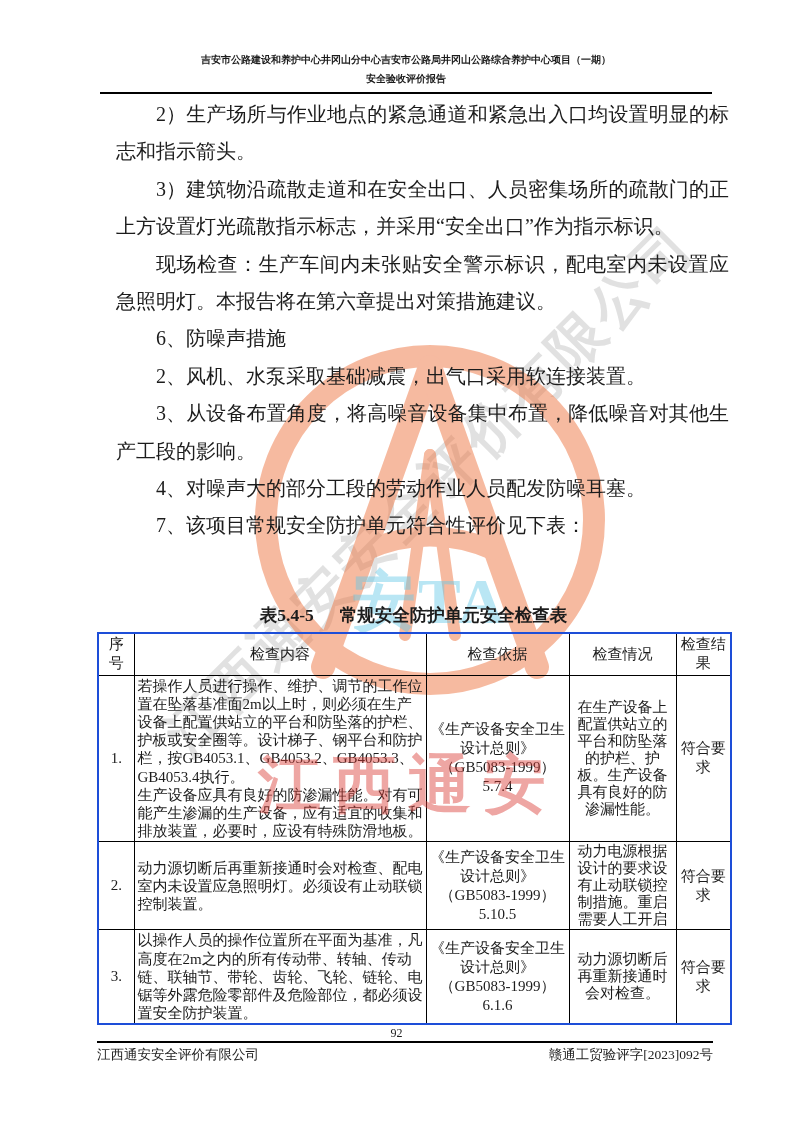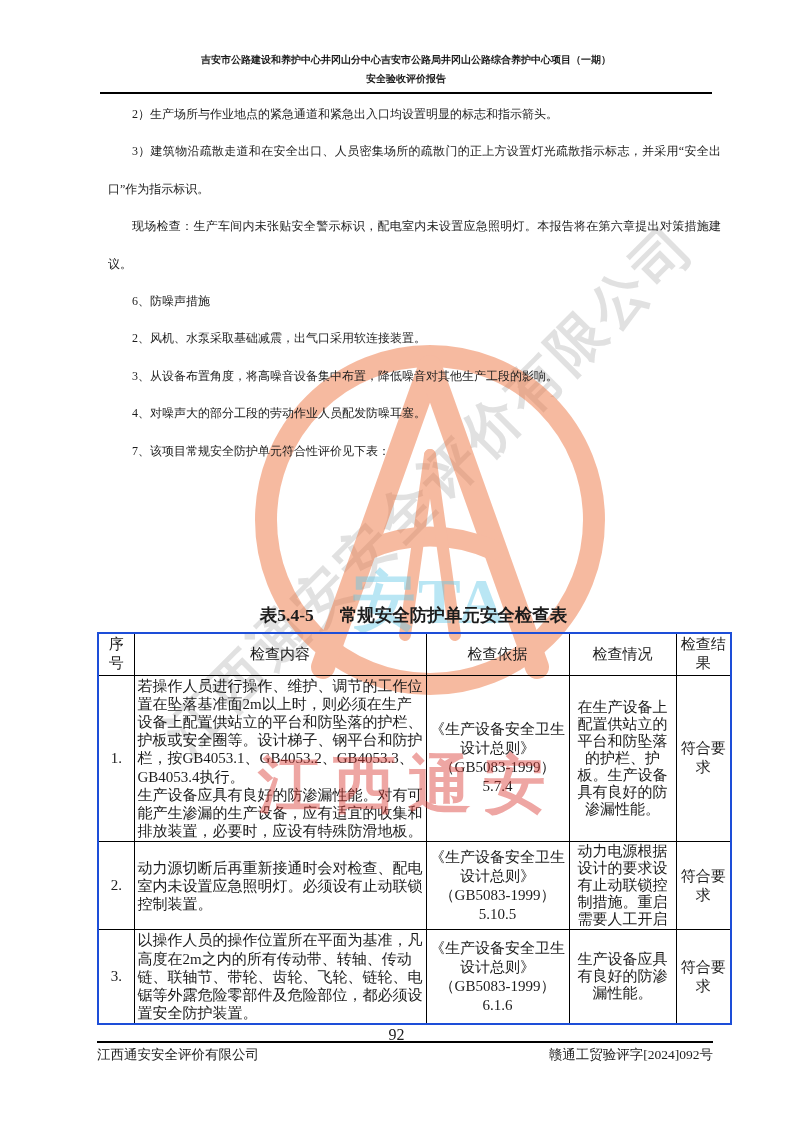--- a/index.html
+++ b/index.html
@@ -25,42 +25,42 @@
     letter-spacing:12px;color:rgba(217,58,50,0.45);white-space:nowrap;margin-top:24px;
   }
   
   .doc-header{
     position:absolute;top:50px;left:100px;width:612px;z-index:1;
     text-align:center;font-size:10px;font-weight:bold;line-height:19px;
     border-bottom:2px solid #000;padding-bottom:4px;
   }
   
   .doc-body{
-    position:absolute;top:96px;left:108px;width:613px;z-index:1;
-    font-size:12px;line-height:37.4px;text-align:justify;
+    position:absolute;top:96px;left:116px;width:613px;z-index:1;
+    font-size:20px;line-height:37.4px;text-align:justify;
   }
   .doc-body p{margin:0;text-indent:2em;}
   
   .table-block{position:absolute;top:603px;left:97px;width:633px;z-index:1;}
   .table-caption{text-align:center;font-size:17.5px;font-weight:bold;margin:0 0 5px 0;}
   .table-caption .cap-no{margin-right:26px;}
   table.check{border-collapse:collapse;width:633px;table-layout:fixed;border:2px solid #1d4ed8;}
   table.check td{border:1px solid #000;font-size:15px;vertical-align:middle;padding:1px 3px;}
   td.center{text-align:center;}
   tr.head-row{height:42px;}
   tr.head-row td{text-align:center;line-height:19px;}
   tr.data-row-1{height:161px;}
   tr.data-row-2{height:85px;}
   tr.data-row-3{height:90px;}
   td.content-cell{text-align:left;line-height:18.2px;padding:1px 5px;margin-top:33px;}
   td.basis-cell div{line-height:19px;text-align:center;}
   td.situation-cell{line-height:17px;}
   td.result-cell{line-height:19px;}
   
-  .page-number{position:absolute;top:1026px;left:0;width:100%;text-align:center;font-size:16px;z-index:1;}
+  .page-number{position:absolute;top:1026px;left:0;width:100%;text-align:center;font-size:12px;z-index:1;}
   .doc-footer{
     position:absolute;top:1041px;left:97px;width:616px;z-index:1;
     border-top:2px solid #000;padding-top:3px;
     display:flex;justify-content:space-between;font-size:13.5px;
   }
 </style>
 </head>
 <body>
 
 <div class="page">
@@ -149,30 +149,30 @@
         <td class="center">3.</td>
         <td class="content-cell">
           <div>以操作人员的操作位置所在平面为基准，凡高度在2m之内的所有传动带、转轴、传动链、联轴节、带轮、齿轮、飞轮、链轮、电锯等外露危险零部件及危险部位，都必须设置安全防护装置。</div>
         </td>
         <td class="center basis-cell">
           <div>《生产设备安全卫生</div>
           <div>设计总则》</div>
           <div>（GB5083-1999）</div>
           <div>6.1.6</div>
         </td>
-        <td class="center situation-cell">生产设备应具有良好的防渗漏性能。</td>
+        <td class="center situation-cell">动力源切断后再重新接通时会对检查。</td>
         <td class="center result-cell">符合要求</td>
       </tr>
       </tbody>
     </table>
   </div>
 
   <div class="wm-over">
     <div class="wm-red">江西通安</div>
   </div>
 
   <div class="page-number">92</div>
   <div class="doc-footer">
     <span>江西通安安全评价有限公司</span>
-    <span>赣通工贸验评字[2024]092号</span>
+    <span>赣通工贸验评字[2023]092号</span>
   </div>
 
 </div>
 
 </body></html>

